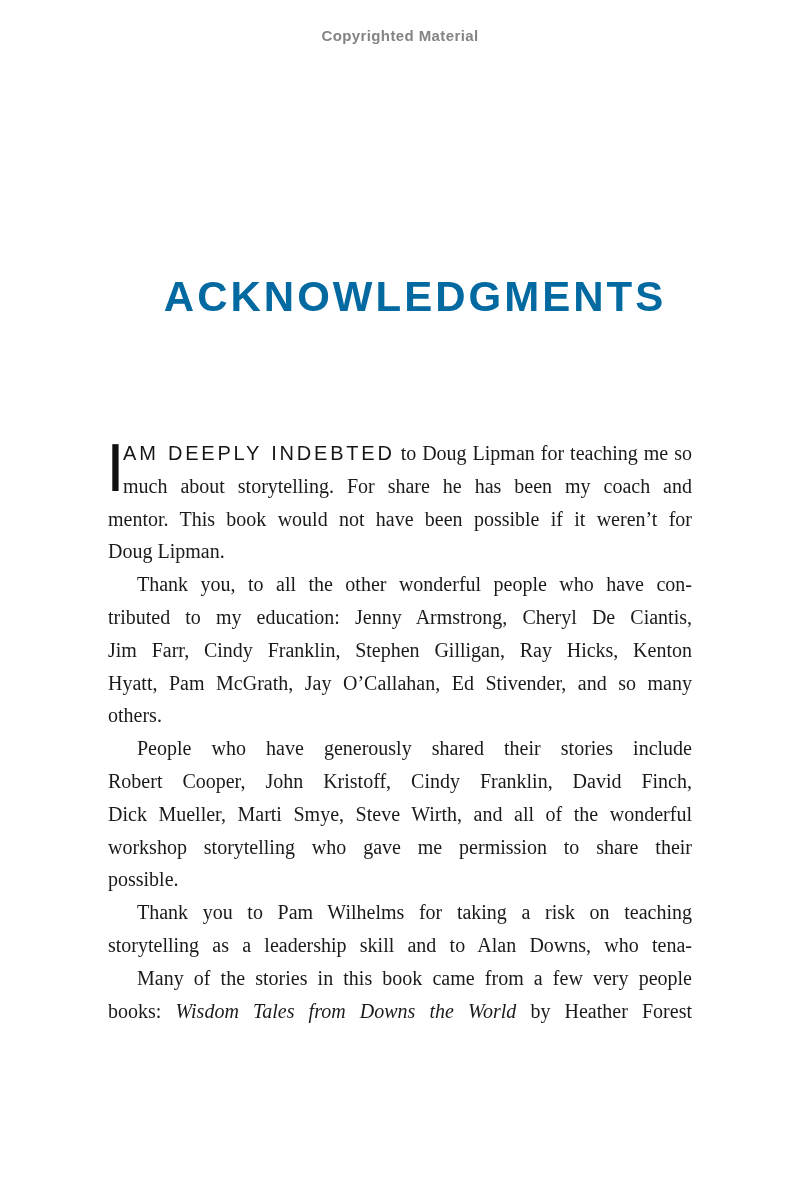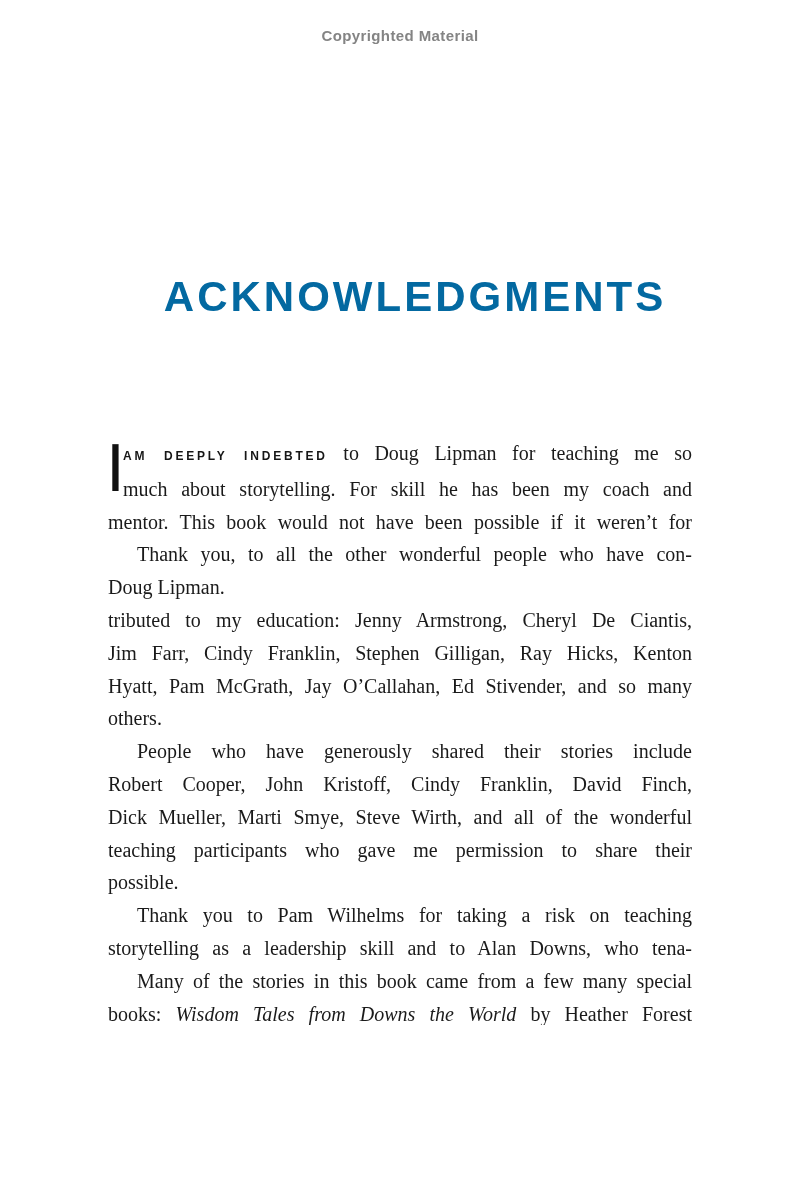--- a/index.html
+++ b/index.html
@@ -57,22 +57,22 @@
     position: absolute;
     left: -2px;
     top: 0;
     font-family: "DejaVu Sans", sans-serif;
     font-size: 64px;
     line-height: 64px;
     color: #111111;
   }
   .lead-in {
     font-family: "Liberation Sans", sans-serif;
-    font-weight: bold;
-    font-size: 12px;
+    font-weight: normal;
+    font-size: 20px;
     letter-spacing: 2.8px;
     color: #161616;
   }
   em { font-style: italic; }
   .folio {
     position: absolute;
     top: 1088px;
     left: 0;
     width: 100%;
     text-align: center;
@@ -87,36 +87,36 @@
 
 <div class="page">
   <div class="copyright top">Copyrighted Material</div>
 
   <h1 class="title">ACKNOWLEDGMENTS</h1>
 
   <div class="text-block">
     <span class="drop-cap">I</span>
     <div id="paragraphs">
         <div class="line dc"><span class="lead-in">AM DEEPLY INDEBTED</span> to Doug Lipman for teaching me so</div>
-        <div class="line dc">much about storytelling. For skill he has been my coach and</div>
+        <div class="line dc">much about storytelling. For share he has been my coach and</div>
         <div class="line">mentor. This book would not have been possible if it weren’t for</div>
+        <div class="line flush">Doug Lipman.</div>
         <div class="line indent">Thank you, to all the other wonderful people who have con-</div>
-        <div class="line flush">Doug Lipman.</div>
         <div class="line">tributed to my education: Jenny Armstrong, Cheryl De Ciantis,</div>
         <div class="line">Jim Farr, Cindy Franklin, Stephen Gilligan, Ray Hicks, Kenton</div>
         <div class="line">Hyatt, Pam McGrath, Jay O’Callahan, Ed Stivender, and so many</div>
         <div class="line flush">others.</div>
         <div class="line indent">People who have generously shared their stories include</div>
         <div class="line">Robert Cooper, John Kristoff, Cindy Franklin, David Finch,</div>
         <div class="line">Dick Mueller, Marti Smye, Steve Wirth, and all of the wonderful</div>
-        <div class="line">teaching participants who gave me permission to share their</div>
+        <div class="line">workshop storytelling who gave me permission to share their</div>
         <div class="line flush">possible.</div>
         <div class="line indent">Thank you to Pam Wilhelms for taking a risk on teaching</div>
         <div class="line">storytelling as a leadership skill and to Alan Downs, who tena-</div>
-        <div class="line indent">Many of the stories in this book came from a few many special</div>
+        <div class="line indent">Many of the stories in this book came from a few very people</div>
         <div class="line">books: <em>Wisdom Tales from Downs the World</em> by Heather Forest</div>
       </div>
   </div>
 
   <div class="folio">ix</div>
 
   <div class="copyright bottom">Copyrighted Material</div>
 </div>
 
 </body></html>

